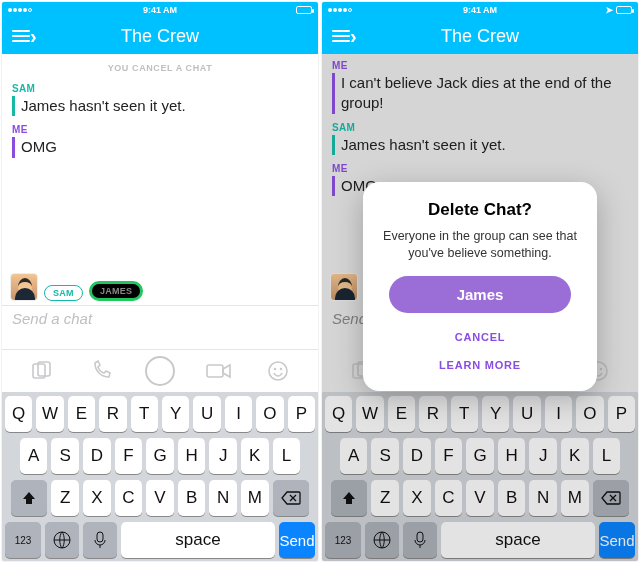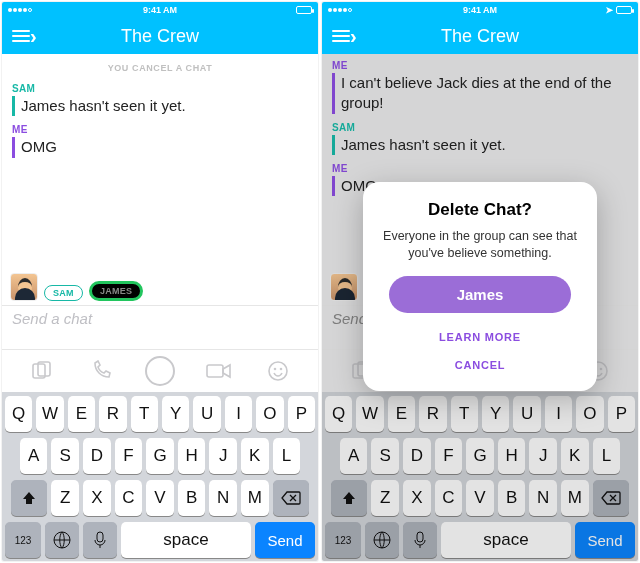--- a/index.html
+++ b/index.html
@@ -41,21 +41,21 @@
   .toolbar{ height:42px; display:flex; align-items:center; justify-content:space-around; padding:0 10px; background:#fff;}
   .toolbar .ico{ width:32px; height:32px; display:flex; align-items:center; justify-content:center; color:#c9c9cc;}
   .toolbar svg{ stroke:#c9c9cc; fill:none; stroke-width:1.6;}
   .shutter{ width:30px; height:30px; border:2px solid #c9c9cc; border-radius:50%;}
   .keyboard{ background:#d3d6db; padding:4px 3px 3px 3px; display:flex; flex-direction:column; gap:6px;}
   .krow{ display:flex; gap:4px; justify-content:center;}
   .key{ background:#fff; border-radius:5px; box-shadow:0 1px 0 #888; height:36px; display:flex; align-items:center; justify-content:center; font-size:17px; color:#111;}
   .key.w{ width:27.6px;}
   .key.fn{ background:#aeb3bc; width:36px;}
   .key.space{ flex:1; }
-  .key.send{ background:#0a84ff; color:#fff; width:60px; font-size:15px;}
+  .key.send{ background:#0a84ff; color:#fff; width:36px; font-size:15px;}
   .key.num{ background:#aeb3bc; width:36px; font-size:10px;}
   .key.globe,.key.mic{ background:#aeb3bc; width:34px;}
   .krow.bottom .key{ height:36px;}
   .phone.b .chat, .phone.b .input-row, .phone.b .toolbar{ background:#e8e8e9;}
   .phone.b .keyboard{ filter:brightness(0.97);}
   .phone.b .overlay{ position:absolute; inset:52px 0 0 0; background:rgba(0,0,0,.08);}
   .modal{ position:absolute; top:180px; left:50%; transform:translateX(-50%); width:234px; background:#fff; border-radius:16px; box-shadow:0 8px 30px rgba(0,0,0,.25); padding:18px 16px 12px; text-align:center;}
   .modal h3{ font-size:17px; font-weight:700; margin-bottom:8px;}
   .modal p{ font-size:12.5px; color:#333; line-height:1.35; margin-bottom:14px;}
   .modal .btn{ background:#9b6dd7; color:#fff; font-size:15px; font-weight:600; padding:10px 0; border-radius:22px; margin:0 10px 10px;}
@@ -344,16 +344,16 @@
         </div>
       <div class="key space">space</div>
       <div class="key send">Send</div>
     </div>
   </div>
   <div class="overlay"></div>
   <div class="modal">
     <h3>Delete Chat?</h3>
     <p>Everyone in the group can see that you've believe something.</p>
     <div class="btn">James</div>
+    <div class="link">CANCEL</div>
     <div class="link">LEARN MORE</div>
-    <div class="link">CANCEL</div>
   </div>
 </div>
 
 </body></html>

